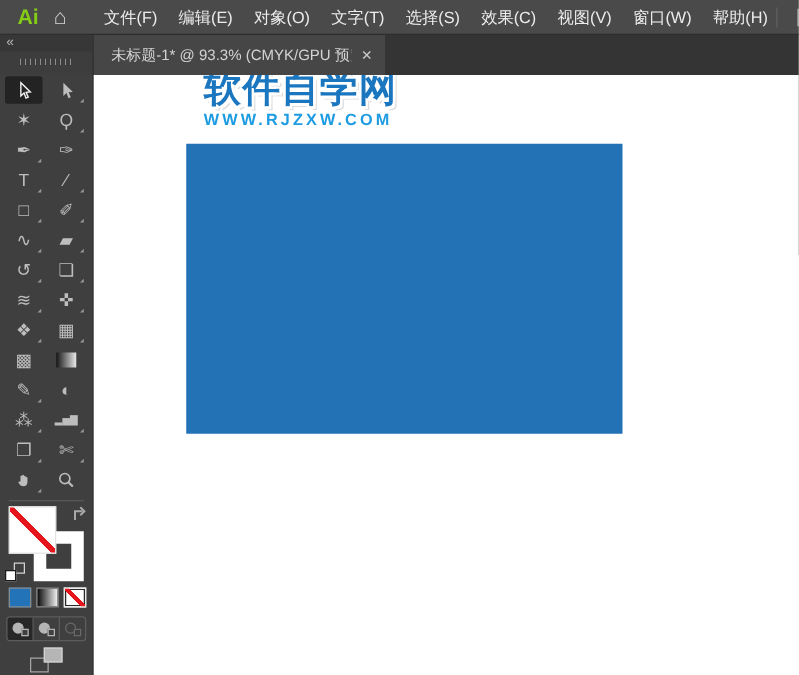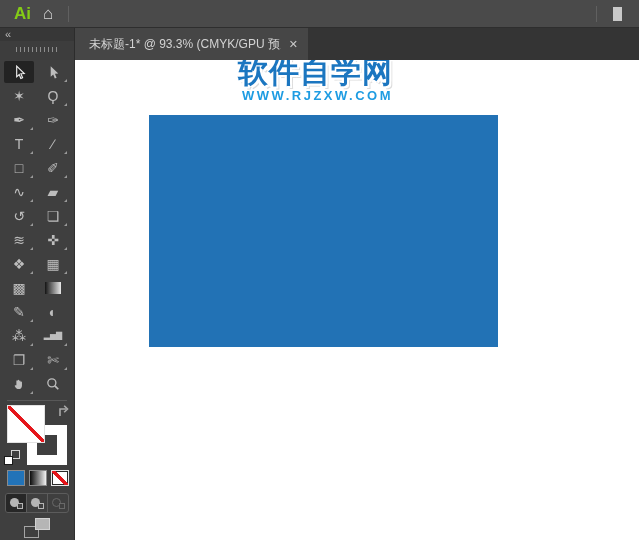--- a/index.html
+++ b/index.html
@@ -92,37 +92,48 @@
 
   
   .screen-mode { position:relative; width:26px; height:20px; margin:5px auto 0; }
   .sm-back { position:absolute; left:0; bottom:0; width:15px; height:12px;
     border:1px solid #a5a5a5; }
   .sm-front { position:absolute; right:0; top:0; width:15px; height:12px;
     background:#b5b5b5; border:1px solid #d2d2d2; }
 
   
   .canvas { position:relative; flex:1; background:#fff; overflow:hidden; }
-  .watermark { position:absolute; left:88px; top:-4px; width:230px; text-align:right; }
+  .watermark { position:absolute; left:88px; top:-4px; width:230px; text-align:left; }
   .wm-title { font-size:30px; font-weight:bold; letter-spacing:1px; line-height:32px;
     font-family:"DejaVu Sans","Liberation Sans",sans-serif;
     text-shadow:-2px -2px 0 #fff, 2px -2px 0 #fff, -2px 2px 0 #fff, 2px 2px 0 #fff, 3px 3px 0 #dcdcdc; }
   .wm-url { font-size:13px; font-weight:bold; letter-spacing:2.5px; line-height:15px;
     text-shadow:1px 1px 0 #fff; }
   .blue-rect { position:absolute; left:74px; top:55px; width:349px; height:232px; }
 </style>
 </head>
 <body>
 
 <div class="app">
 
   <header class="menubar">
     <span class="logo">Ai</span>
     <span class="home">⌂</span>
     <span class="vsep"></span>
+    <nav class="menus" id="menu-items">
+        <span class="menu-item">文件(F)</span>
+        <span class="menu-item">编辑(E)</span>
+        <span class="menu-item">对象(O)</span>
+        <span class="menu-item">文字(T)</span>
+        <span class="menu-item">选择(S)</span>
+        <span class="menu-item">效果(C)</span>
+        <span class="menu-item">视图(V)</span>
+        <span class="menu-item">窗口(W)</span>
+        <span class="menu-item">帮助(H)</span>
+      </nav>
     <div class="mb-right">
       <span class="vsep"></span>
       <span class="ws-icon">
         <i class="ws-a"></i>
       </span>
 
     </div>
   </header>
 
   <div class="tabrow">

